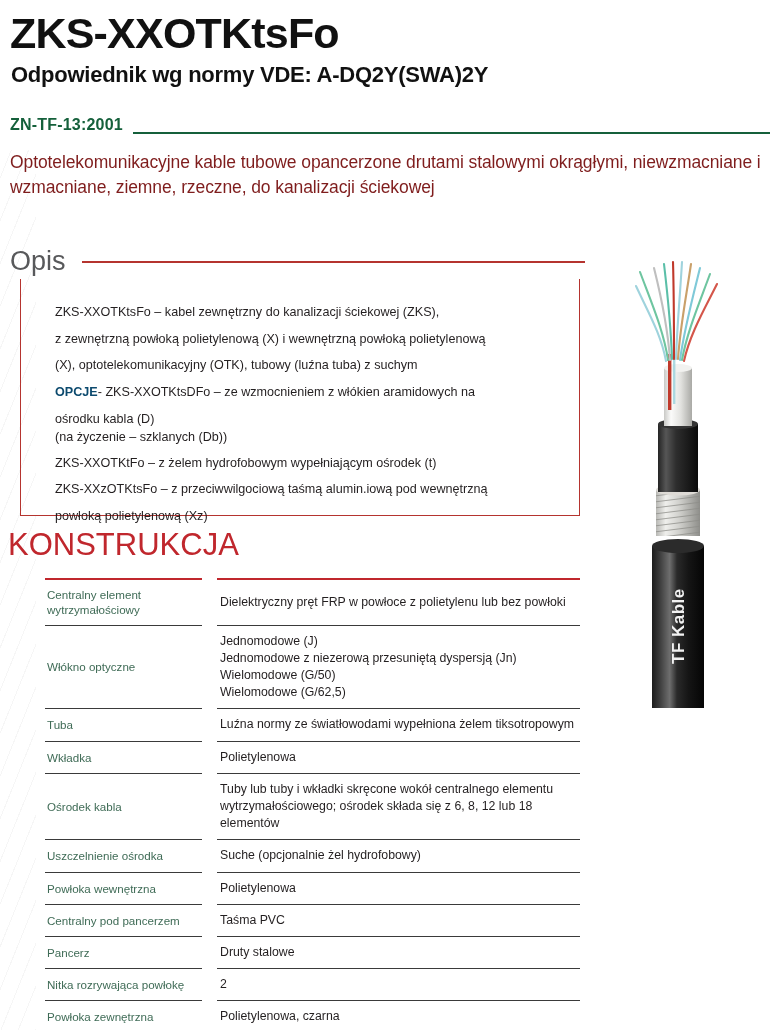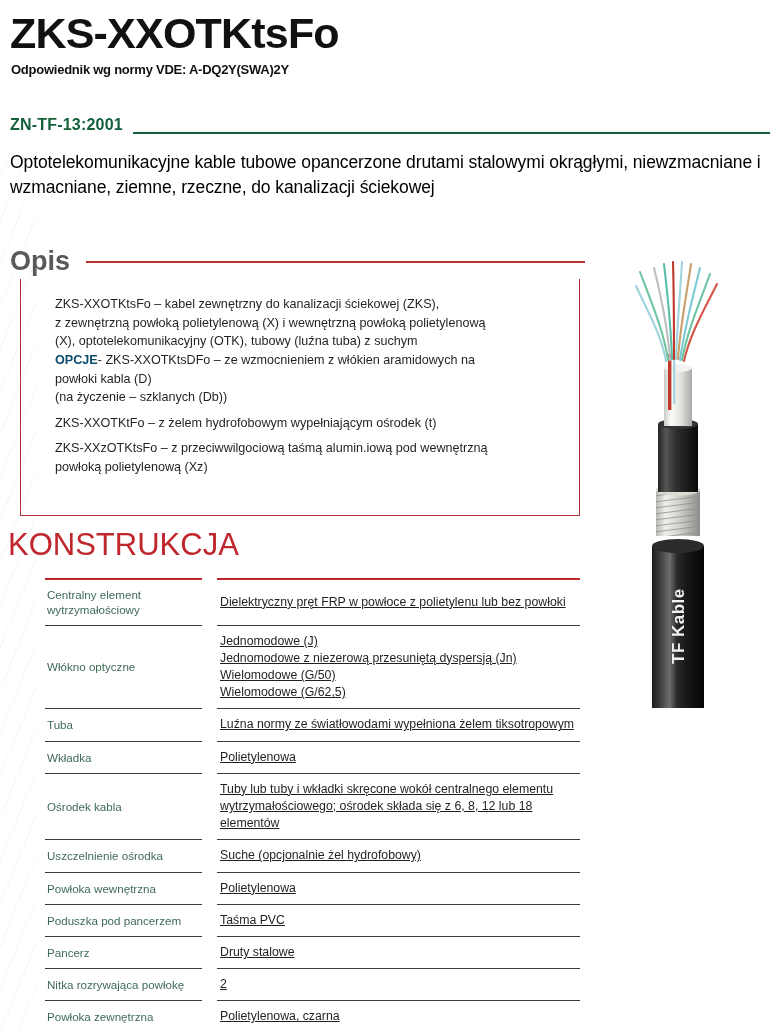--- a/index.html
+++ b/index.html
@@ -38,21 +38,21 @@
   .title {
     position: absolute; left: 10px; top: 12px;
     font-size: 43px; font-weight: 700;
     letter-spacing: -0.8px;
     line-height: 1;
     color: #111111;
     white-space: nowrap;
   }
   .subtitle {
     position: absolute; left: 11px; top: 62px;
-    font-size: 13px; font-weight: 700;
+    font-size: 22px; font-weight: 700;
     letter-spacing: -0.25px;
     color: #111111;
     white-space: nowrap;
   }
 
   .norm-row {
     position: absolute; left: 10px; top: 112px;
     width: 760px; height: 22px;
     display: flex; align-items: flex-end;
   }
@@ -68,32 +68,32 @@
     background: #15603b;
     margin-left: 10px;
   }
 
   
   .intro {
     position: absolute; left: 10px; top: 150px;
     width: 764px;
     font-size: 17.5px;
     line-height: 1.42;
-    color: #000000;
+    color: #7f1d1d;
     letter-spacing: -0.1px;
   }
 
   
   .opis-head {
     position: absolute; left: 10px; top: 243px;
     width: 575px; height: 36px;
     display: flex; align-items: center;
   }
   .opis-title {
-    font-size: 27px; font-weight: 700;
+    font-size: 27px; font-weight: 400;
     color: #58595b;
     line-height: 1;
     white-space: nowrap;
     text-align: center;
   }
   .opis-head-rule {
     flex: 1 1 auto; height: 1.4px;
     background: #b5342f;
     margin-left: 16px;
     position: relative; top: 1px;
@@ -105,21 +105,21 @@
     border-top: none;
   }
   .opis-body {
     position: absolute; left: 55px; top: 295px;
     width: 520px;
     font-size: 12.6px;
     line-height: 1.48;
     color: #231f20;
   }
   .opis-body p { margin: 0 0 7px 0; }
-  .opis-body p.tight { margin-bottom: 0; }
+  .opis-body p.tight { margin-bottom: 0; margin-top: 8px; }
   .opis-body p.tight2 { margin: 0 0 7px 0; }
   .opcje-tag { color: #0c4a6e; font-weight: 700; }
 
   
   .konstr-title {
     position: absolute; left: 8px; top: 529px;
     font-size: 31px; font-weight: 400;
     letter-spacing: 0px;
     color: #c0272d;
     line-height: 1;
@@ -148,21 +148,20 @@
   }
   .spec-table tr td.gap {
     border-bottom: none;
   }
   .spec-table tr td.val {
     font-size: 12.3px;
     color: #231f20;
     line-height: 1.4;
     padding: 7px 2px 7px 3px;
     border-bottom: 1.1px solid #3a3a3a;
-    text-decoration: underline;
   }
   .spec-table tr.first td.lbl,
   .spec-table tr.first td.val {
     border-top: 2.6px solid #c0272d;
   }
   .spec-table tr.last td.lbl,
   .spec-table tr.last td.val {
     border-bottom: none;
   }
 
@@ -197,21 +196,21 @@
   <div class="opis-box"></div>
 
   <div class="opis-body">
     <p class="tight">ZKS-XXOTKtsFo – kabel zewnętrzny do kanalizacji ściekowej (ZKS),</p>
     <p class="tight">z zewnętrzną powłoką polietylenową (X) i wewnętrzną powłoką polietylenową</p>
     <p class="tight">(X), optotelekomunikacyjny (OTK), tubowy (luźna tuba) z suchym</p>
 
     <p class="tight">
       <span class="opcje-tag">OPCJE</span><span>-  ZKS-XXOTKtsDFo – ze wzmocnieniem z włókien aramidowych na</span>
     </p>
-    <p class="tight">powłoki kabla (D)</p>
+    <p class="tight">ośrodku kabla (D)</p>
     <p class="tight2">(na życzenie – szklanych (Db))</p>
 
     <p>ZKS-XXOTKtFo – z żelem hydrofobowym wypełniającym ośrodek (t)</p>
 
     <p class="tight">ZKS-XXzOTKtsFo – z przeciwwilgociową taśmą alumin.iową pod wewnętrzną</p>
     <p class="tight">powłoką polietylenową (Xz)</p>
   </div>
 
   <div class="konstr-title">KONSTRUKCJA</div>
 
@@ -251,21 +250,21 @@
           <td class="lbl">Uszczelnienie ośrodka</td>
           <td class="gap"></td>
           <td class="val">Suche (opcjonalnie żel hydrofobowy)</td>
         </tr>
         <tr>
           <td class="lbl">Powłoka wewnętrzna</td>
           <td class="gap"></td>
           <td class="val">Polietylenowa</td>
         </tr>
         <tr>
-          <td class="lbl">Poduszka pod pancerzem</td>
+          <td class="lbl">Centralny pod pancerzem</td>
           <td class="gap"></td>
           <td class="val">Taśma PVC</td>
         </tr>
         <tr>
           <td class="lbl">Pancerz</td>
           <td class="gap"></td>
           <td class="val">Druty stalowe</td>
         </tr>
         <tr>
           <td class="lbl">Nitka rozrywająca powłokę</td>

